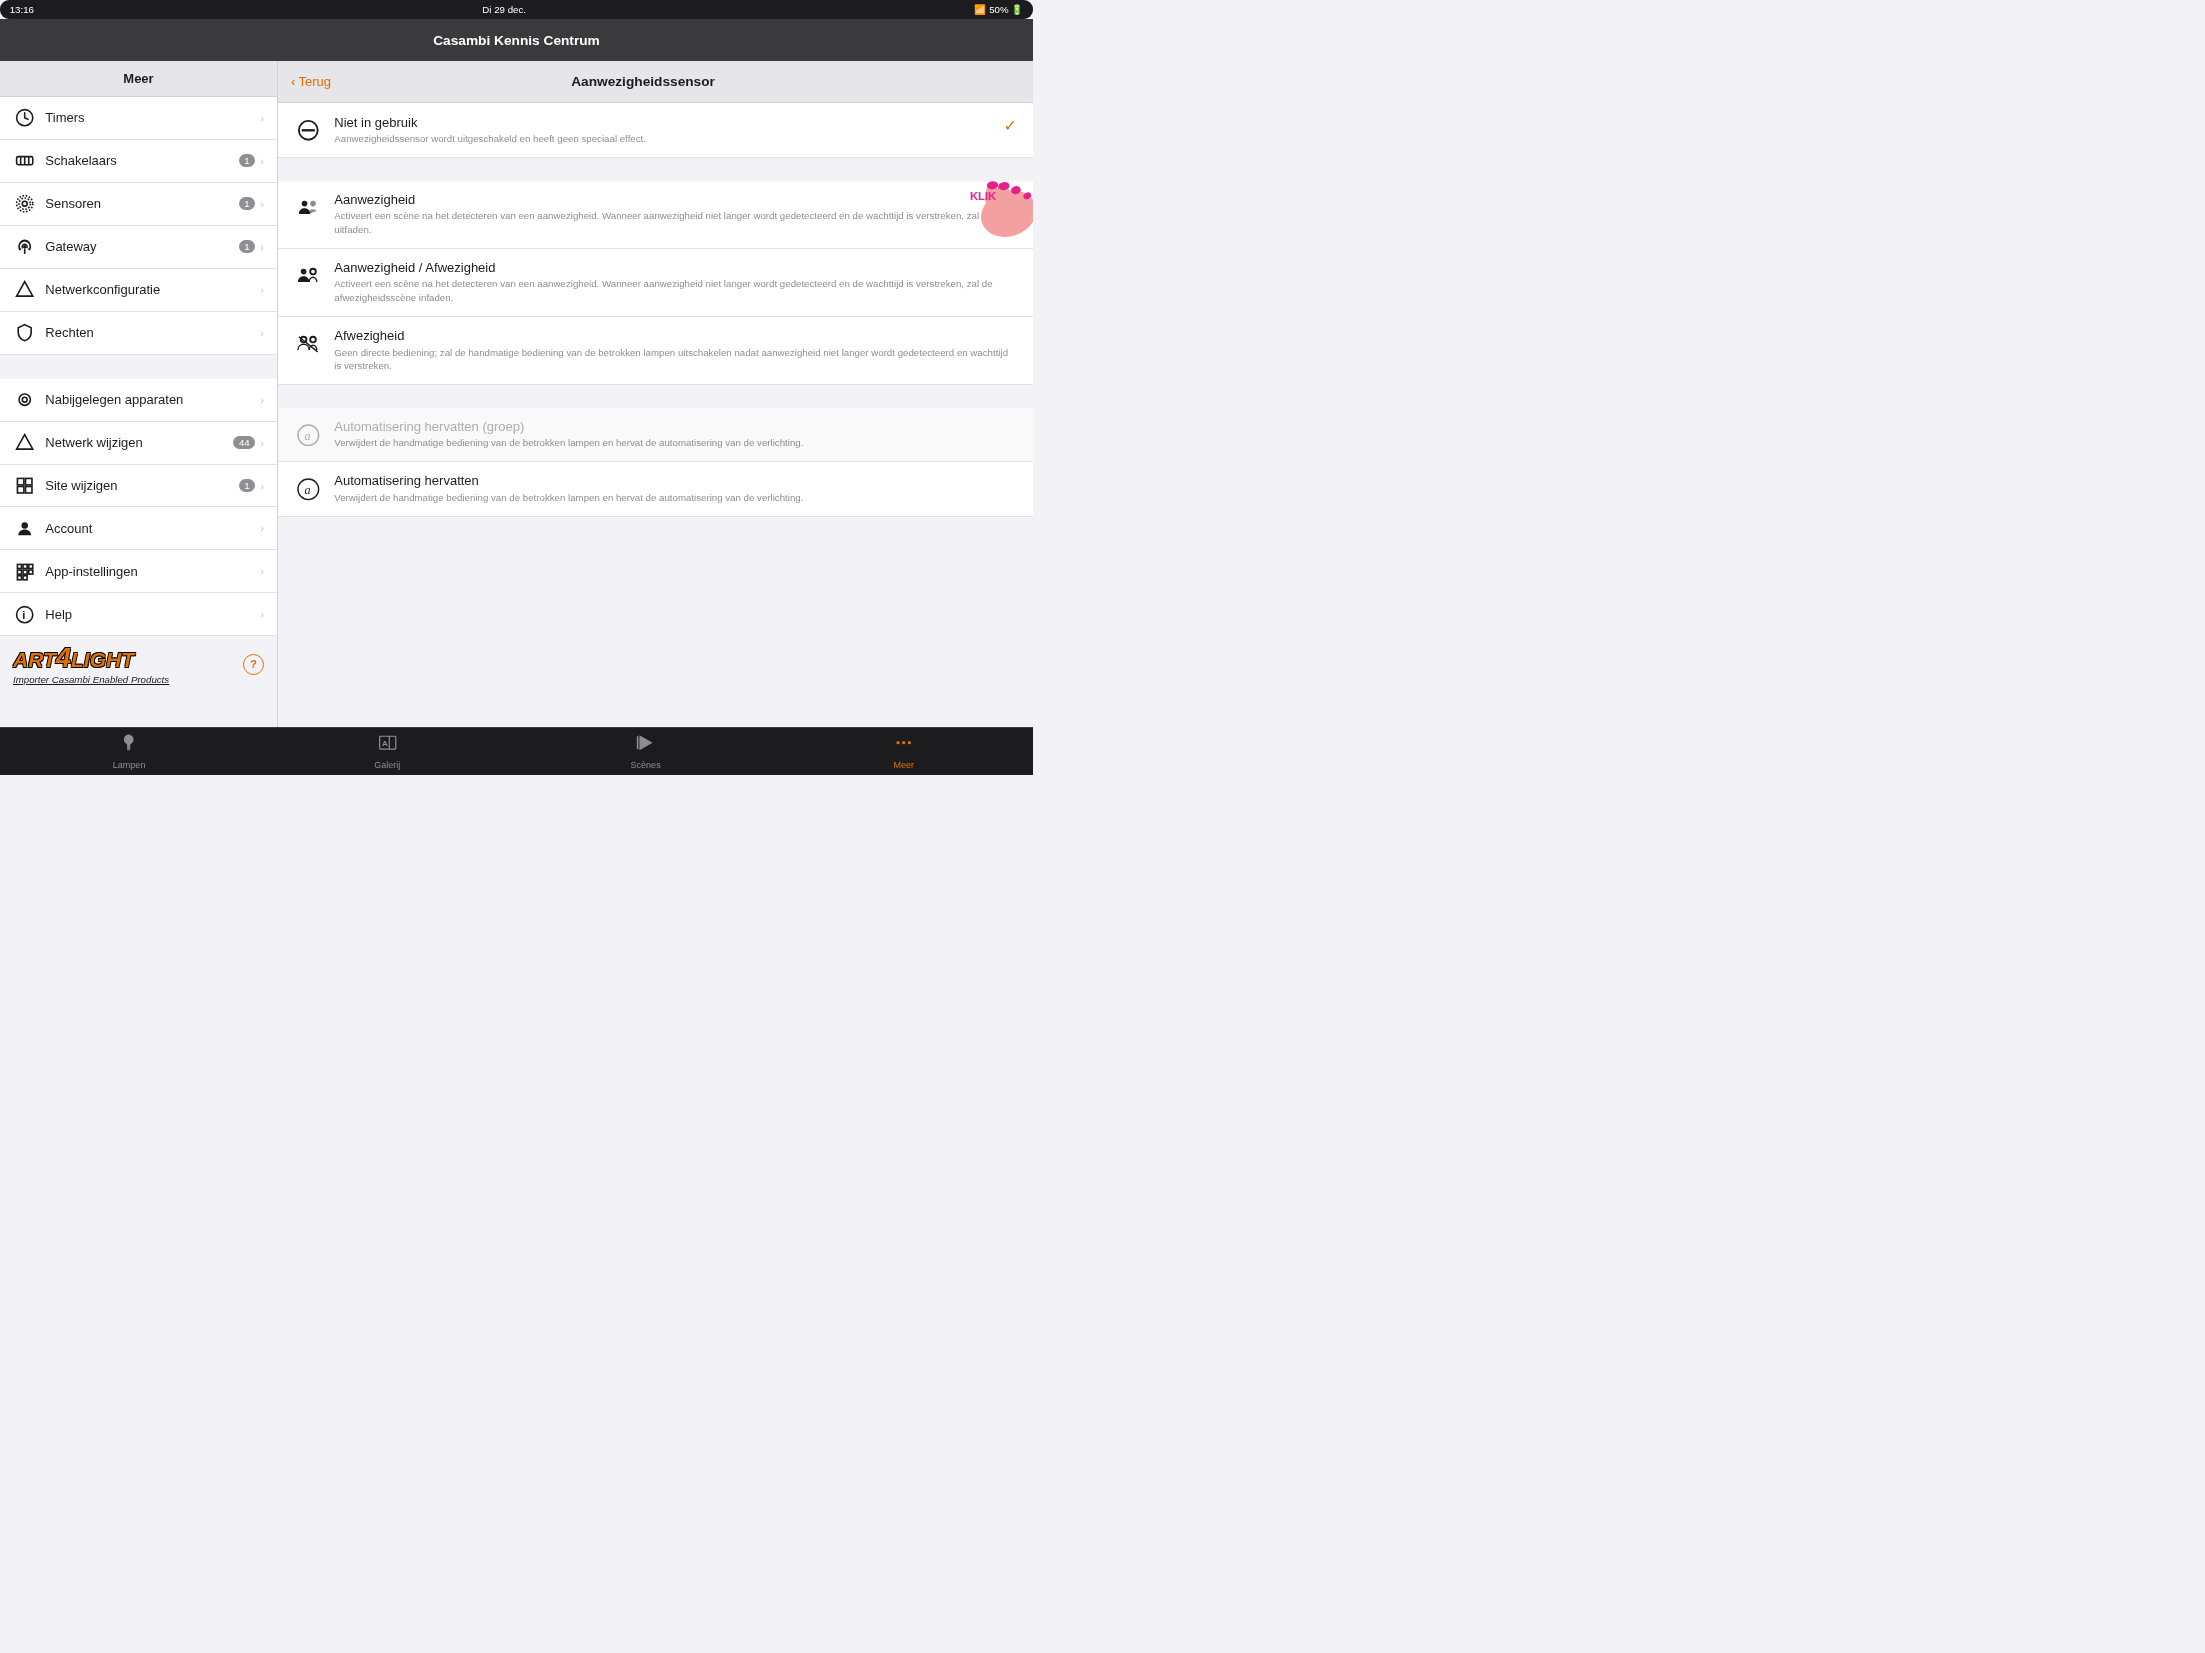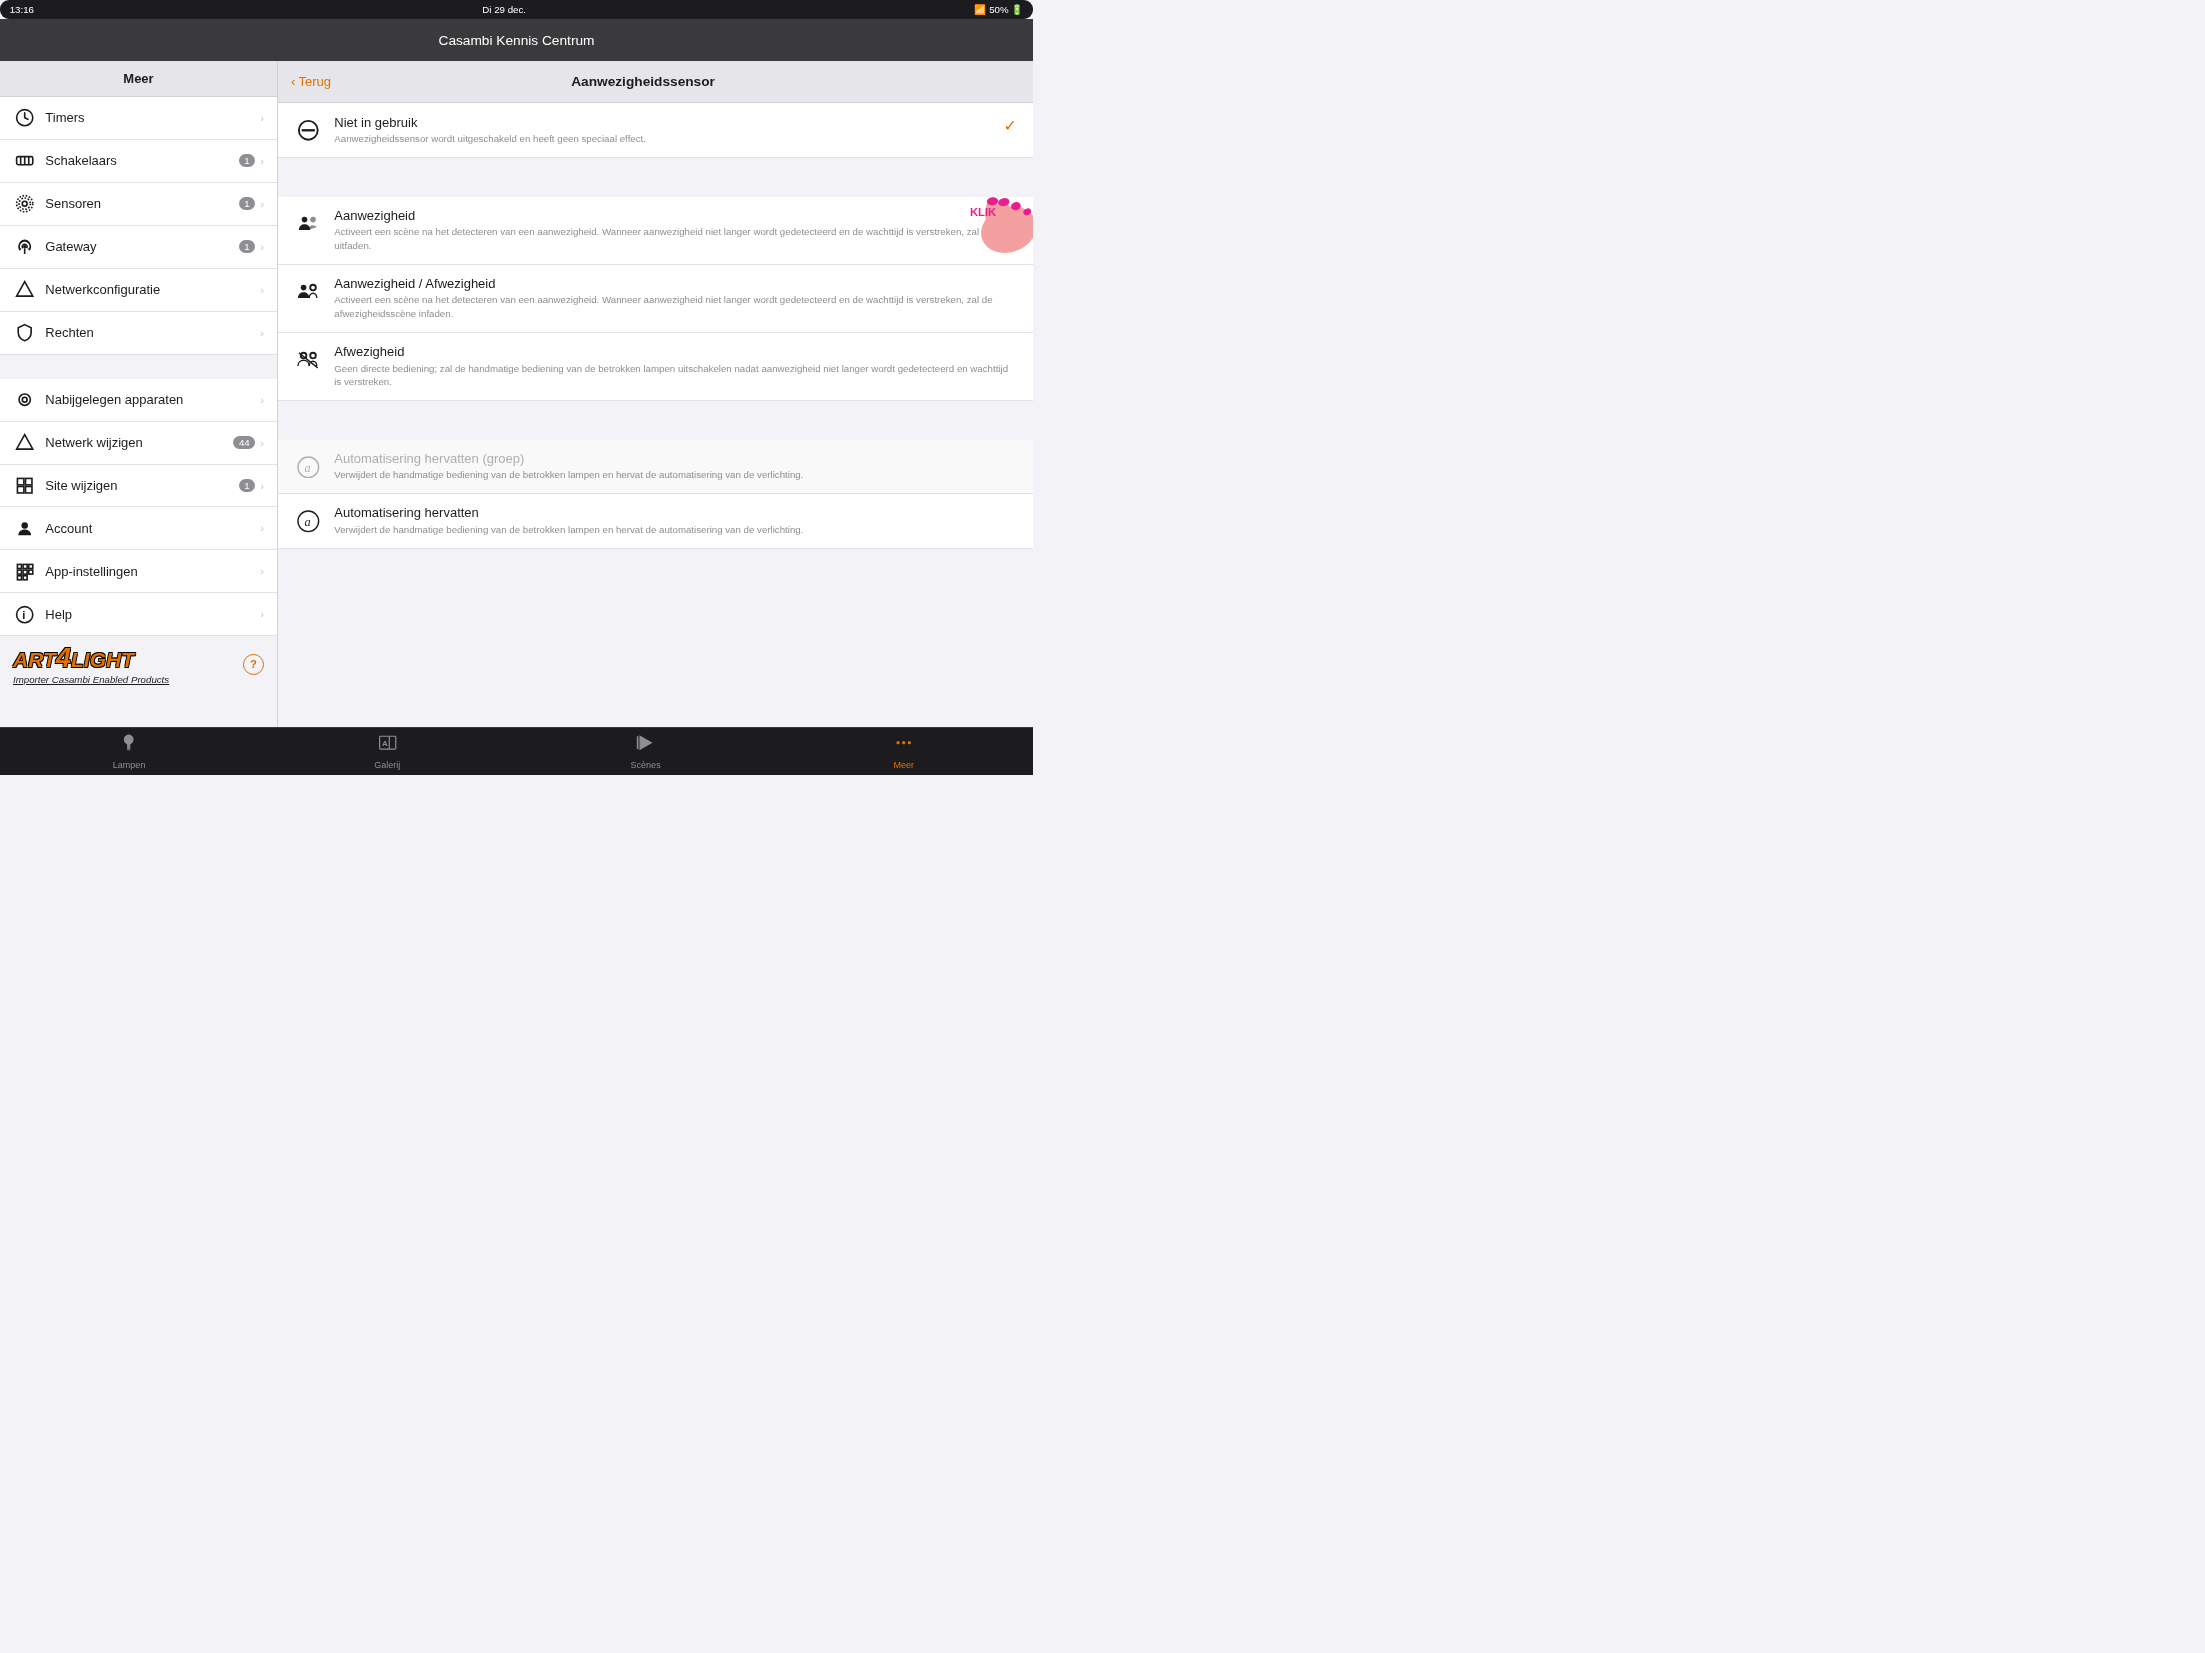--- a/index.html
+++ b/index.html
@@ -24,21 +24,21 @@
       background: #3a3a3c;
       height: 42px;
       display: flex;
       align-items: center;
       justify-content: center;
       flex-shrink: 0;
     }
     .top-nav-title {
       color: #fff;
       font-size: 13.7px;
-      font-weight: 400;
+      font-weight: 700;
     }
 
     
     .main-layout {
       display: flex;
       flex: 1;
       overflow: hidden;
     }
 
     
@@ -162,21 +162,21 @@
 
     .detail-content {
       flex: 1;
       overflow-y: auto;
       background: #f2f2f7;
     }
 
     
     .option-section {
       background: #737373;
-      margin-bottom: 16px;
+      margin-bottom: 0;
     }
 
     .option-row {
       display: flex;
       align-items: flex-start;
       padding: 11.3px 16px;
       border-bottom: 0.8px solid #e0e0e5;
       background: #fff;
       position: relative;
     }

